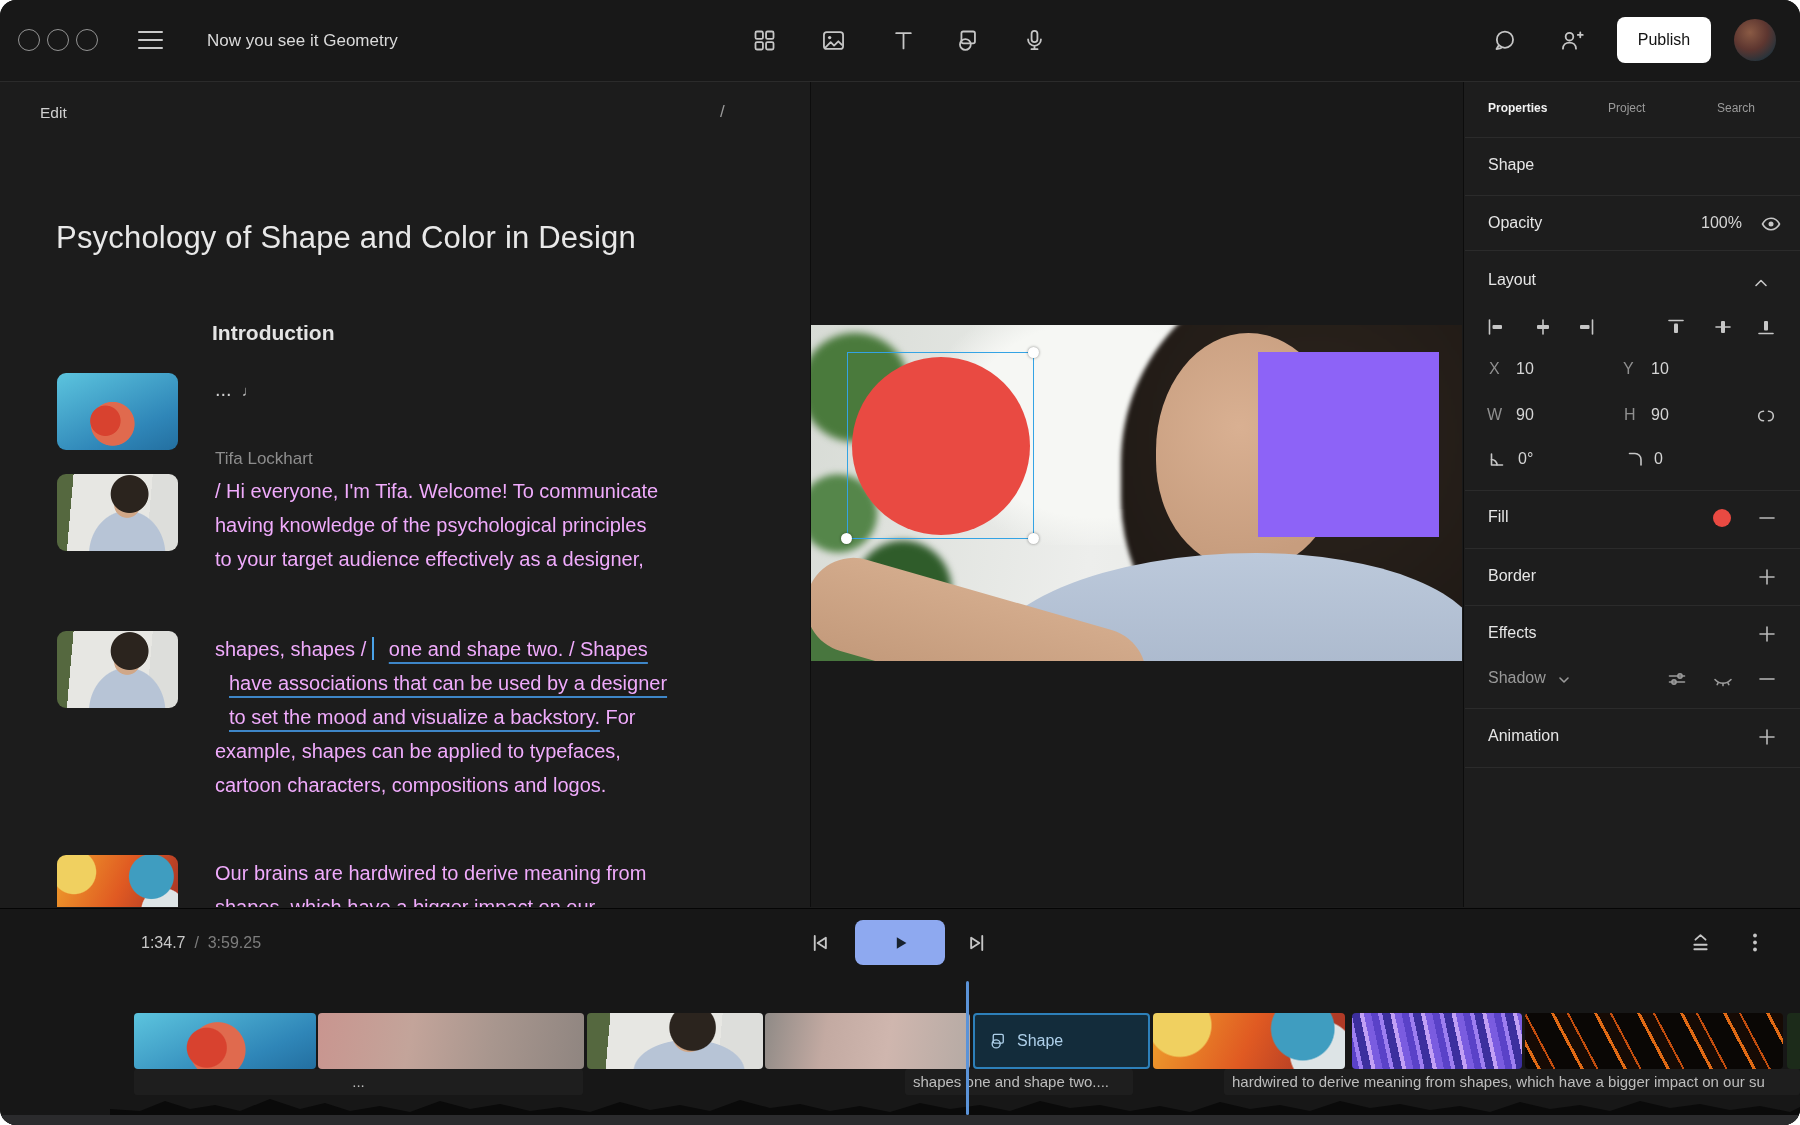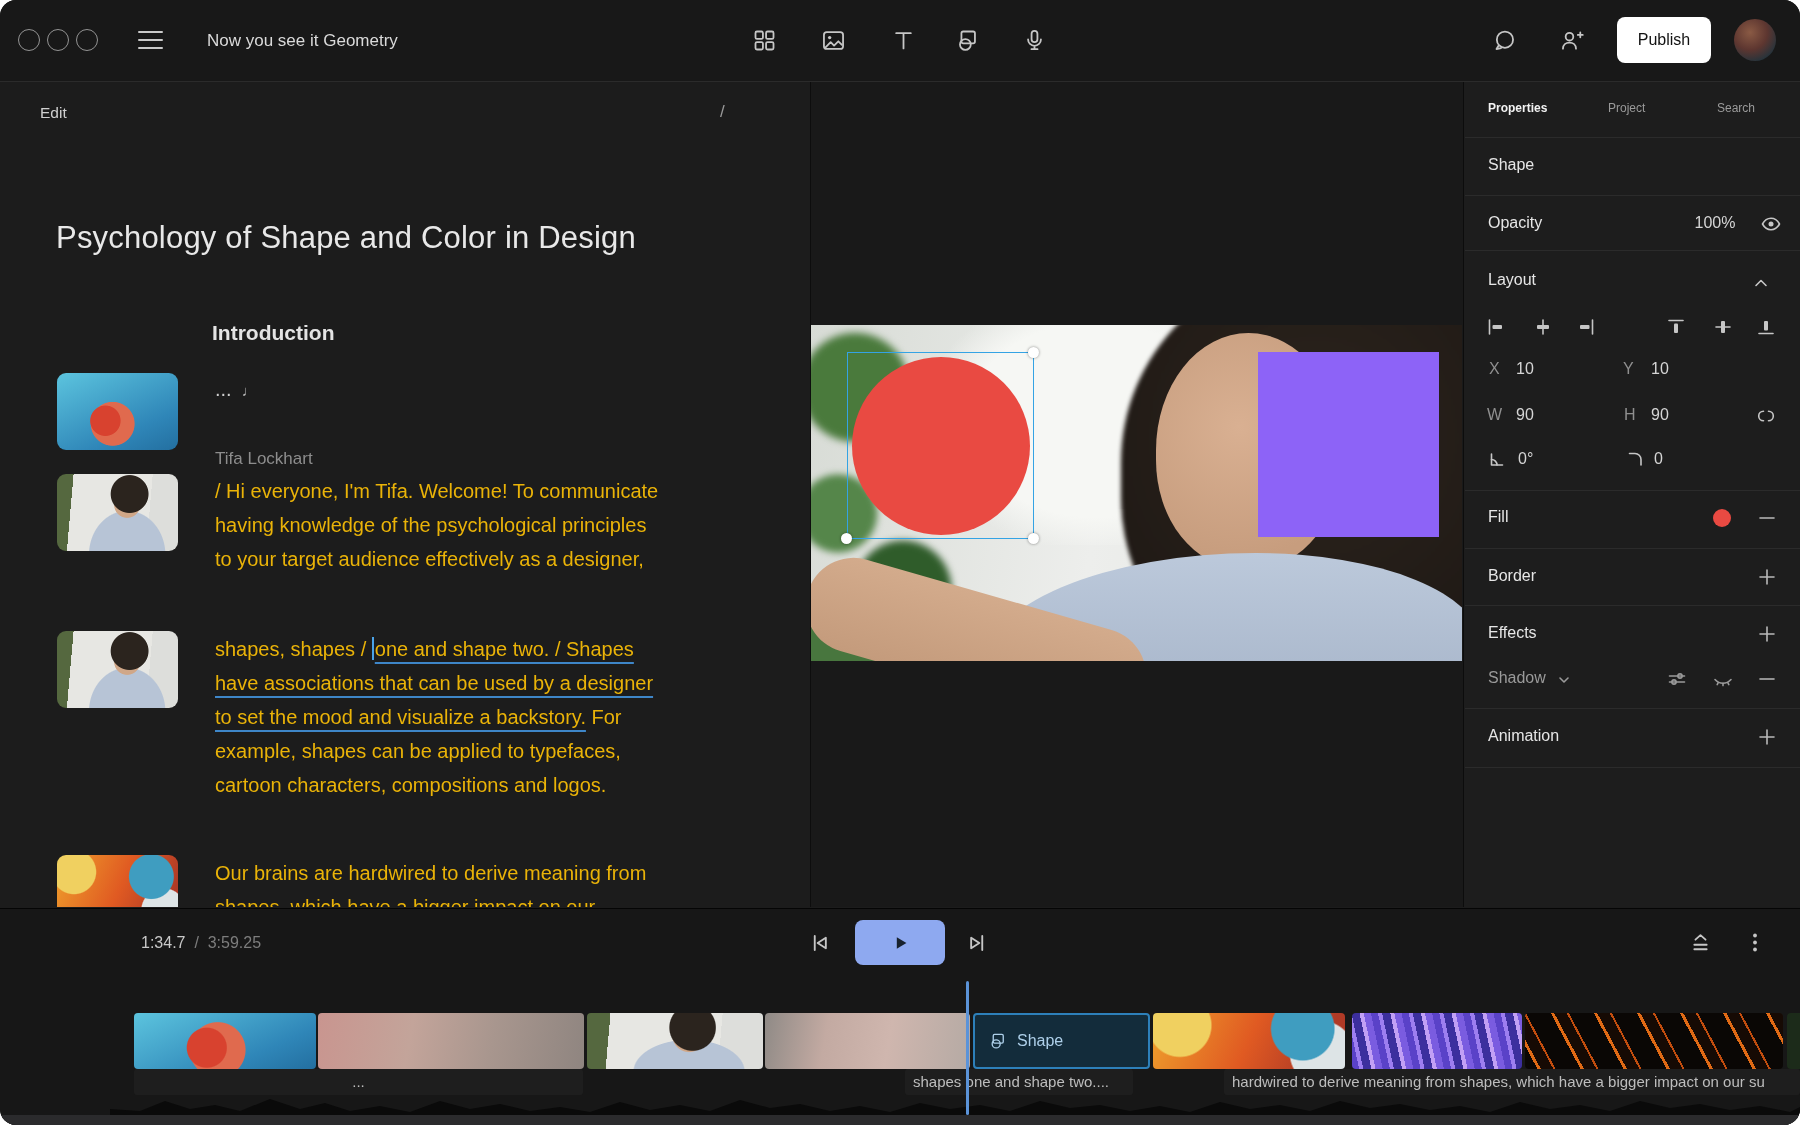--- a/index.html
+++ b/index.html
@@ -26,23 +26,23 @@
   .slash-hint{left:720px;top:20px;font-size:17px;color:#9a9a9a;}
   .t-doc-title{left:56px;top:138px;font-size:31px;color:#e8e8e8;letter-spacing:.2px;}
   .t-heading{left:212px;top:239px;font-size:21px;font-weight:700;color:#e4e4e4;}
   .thumb{left:57px;width:121px;height:77px;border-radius:9px;overflow:hidden;}
   .thumb-pool{background:radial-gradient(circle at 40% 62%,#d8422f 0 17%,rgba(0,0,0,0) 18%),radial-gradient(circle at 46% 66%,#e06a4e 0 26%,rgba(0,0,0,0) 27%),linear-gradient(155deg,#5cc4de,#2f86b8 70%,#236fa0);}
   .thumb-woman{background:radial-gradient(circle at 60% 26%,#2b241e 0 20%,rgba(0,0,0,0) 21%),radial-gradient(circle at 58% 40%,#d0a788 0 15%,rgba(0,0,0,0) 16%),radial-gradient(ellipse at 58% 105%,#b7c4d6 0 38%,rgba(0,0,0,0) 39%),linear-gradient(95deg,#55683f 0 13%,#e7e7e3 13% 75%,#dddedb 75%);}
   .thumb-paint{background:radial-gradient(circle at 78% 28%,#3f9dc0 0 20%,rgba(0,0,0,0) 21%),radial-gradient(circle at 88% 72%,#dde4e6 0 18%,rgba(0,0,0,0) 19%),radial-gradient(circle at 14% 22%,#f0d060 0 18%,rgba(0,0,0,0) 19%),linear-gradient(115deg,#efa22c,#e05a22 50%,#b03a26 85%);}
   .gap-line{left:215px;top:296px;font-size:20px;color:#cfcfcf;}
   .gap-note{font-size:15px;color:#b9b9b9;margin-left:10px;}
   .speaker{left:215px;top:367px;font-size:17px;color:#8d8d8d;}
-  .para{left:215px;font-size:20px;line-height:34px;color:#eab308;}
+  .para{left:215px;font-size:20px;line-height:34px;color:#f0abfc;}
   .para .ln{white-space:nowrap;}
-  .u{text-decoration:underline;text-decoration-color:var(--accent-underline,#3e86c8);text-decoration-thickness:2px;text-underline-offset:6px;}
+  .u{text-decoration:underline;text-decoration-color:var(--accent-underline,#3e86c8);text-decoration-thickness:2px;text-underline-offset:6px;padding-left:14px;}
   .cursor{display:inline-block;width:2px;height:23px;background:#4aa3e8;vertical-align:-4px;margin-right:1px;}
 
   
   .preview{left:811px;top:82px;width:652px;height:825px;background:#191919;}
   .video{left:811px;top:325px;width:651px;height:336px;overflow:hidden;background:linear-gradient(100deg,#d7dbd5,#edeeec 45%,#e4e6e2 78%,#d9dad6);}
   .v-light{position:absolute;left:120px;top:-30px;width:330px;height:250px;background:radial-gradient(ellipse,#f6f7f4 0 55%,rgba(246,247,244,0) 75%);}
   .v-plant{position:absolute;left:-40px;top:-30px;width:240px;height:420px;background:radial-gradient(circle at 35% 22%,#4a7a3c 0 14%,rgba(0,0,0,0) 16%),radial-gradient(circle at 62% 38%,#3c6b33 0 12%,rgba(0,0,0,0) 14%),radial-gradient(circle at 28% 52%,#55864a 0 13%,rgba(0,0,0,0) 15%),radial-gradient(circle at 55% 70%,#2f5c2a 0 14%,rgba(0,0,0,0) 16%),radial-gradient(circle at 30% 86%,#48763e 0 12%,rgba(0,0,0,0) 14%);filter:blur(3px);}
   .v-hair{position:absolute;left:310px;top:-60px;width:430px;height:430px;border-radius:46%;background:radial-gradient(circle at 45% 40%,#2c241d,#1f1915 70%);filter:blur(2px);}
   .v-face{position:absolute;left:345px;top:8px;width:185px;height:235px;border-radius:50% 50% 46% 46%;background:radial-gradient(circle at 45% 40%,#d9b092,#c79d7e 75%);}
   .v-shirt{position:absolute;left:170px;top:228px;width:500px;height:130px;border-radius:55% 45% 0 0/90% 70% 0 0;background:linear-gradient(180deg,#bcc9db,#aab8cc);}
@@ -207,21 +207,21 @@
   <div class="abs props">
     <div class="abs p-tab active" style="left:24px;top:19px">Properties</div>
     <div class="abs p-tab" style="left:144px;top:19px">Project</div>
     <div class="abs p-tab" style="left:253px;top:19px">Search</div>
     <div class="divider" style="top:55px"></div>
 
     <div class="abs p-h" style="left:24px;top:74px">Shape</div>
     <div class="divider" style="top:113px"></div>
 
     <div class="abs p-h" style="left:24px;top:132px">Opacity</div>
-    <div class="abs p-val" style="left:222px;top:132px;width:58px;text-align:center">100%</div>
+    <div class="abs p-val" style="left:237px;top:132px;width:58px;text-align:left">100%</div>
     <div class="abs" style="left:295px;top:130px">
       <svg class="ic" width="24" height="24" viewBox="0 0 24 24">
           <path d="M3.5 12C5.6 8.1 8.6 6.3 12 6.3s6.4 1.8 8.5 5.7c-2.1 3.9-5.1 5.7-8.5 5.7S5.6 15.9 3.5 12Z"></path>
           <circle cx="12" cy="12" r="2.5" fill="#c6c6c6" stroke="none"></circle>
         </svg>
     </div>
     <div class="divider" style="top:168px"></div>
 
     <div class="abs p-h" style="left:24px;top:189px">Layout</div>
     <div class="abs" style="left:287px;top:191px">

